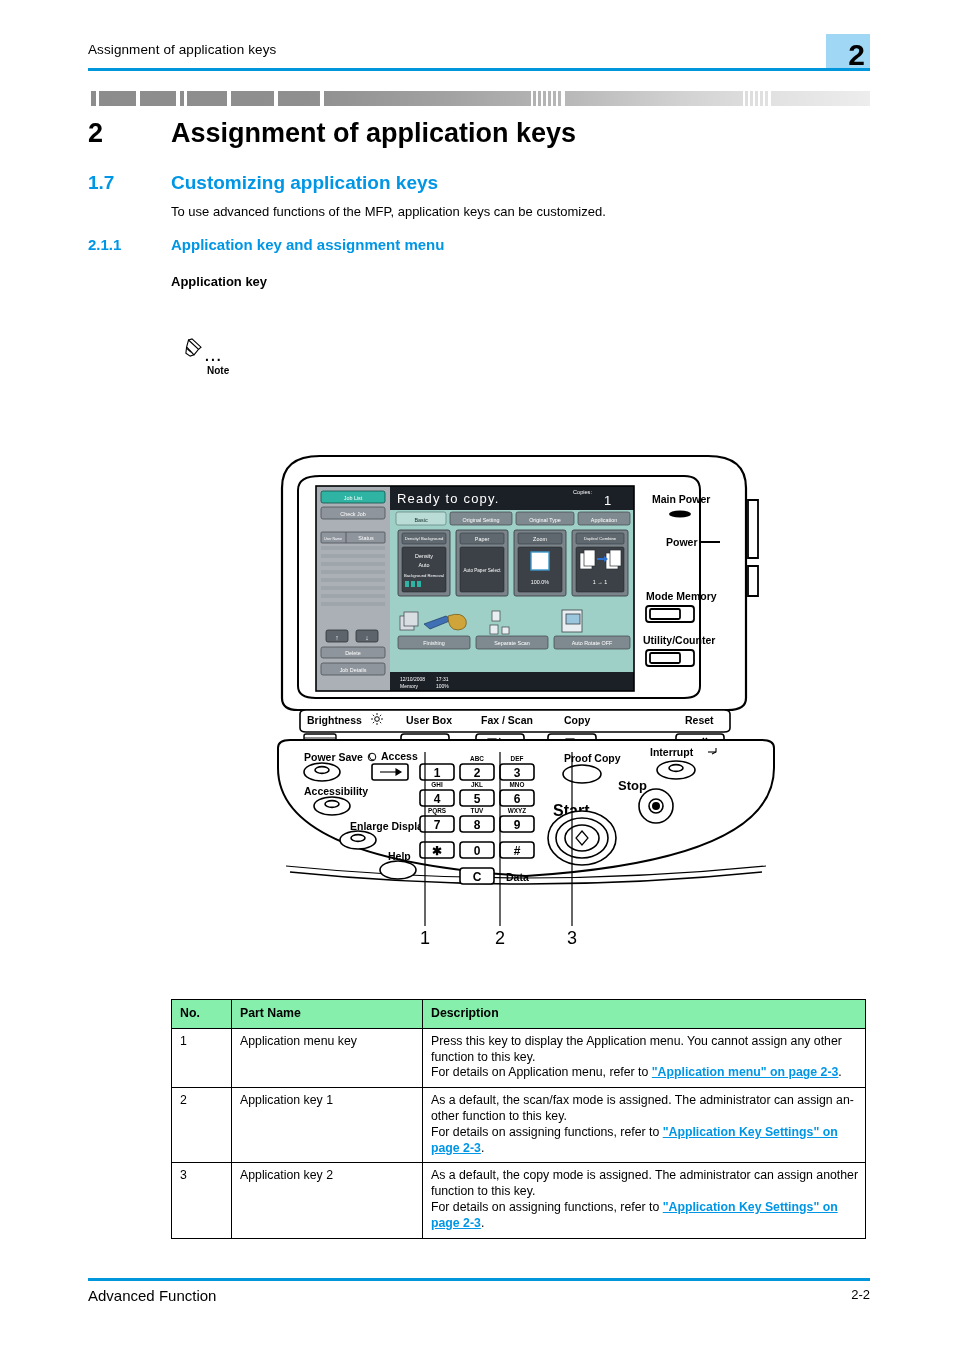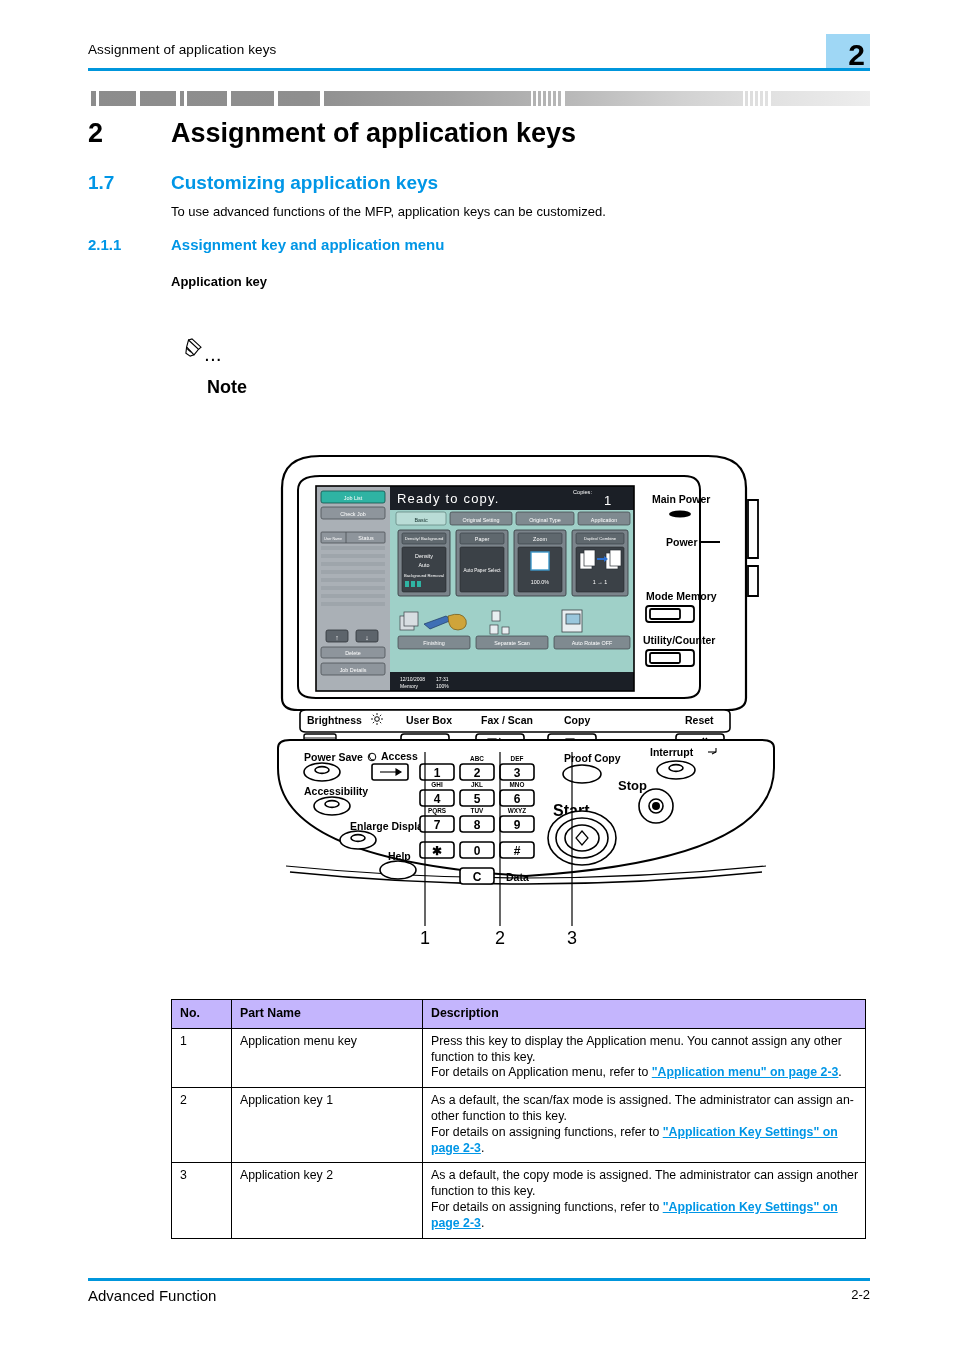--- a/index.html
+++ b/index.html
@@ -45,38 +45,38 @@
   .h3-num { position:absolute; left:0; top:0; font-size:15px; font-weight:bold; color:#0096e6; }
   .h3-txt { position:absolute; left:83px; top:0; font-size:15px; font-weight:bold; color:#0096e6; }
 
   .h4 { position:absolute; left:171px; font-size:13px; font-weight:bold; color:#000; }
 
   .para { position:absolute; left:171px; font-size:13px; color:#000; line-height:17px; }
 
   
   .note-icon { position:absolute; left:185px; top:338px; width:40px; height:22px; }
   .note-dots { position:absolute; left:205px; top:348px; font-size:14px; font-weight:bold; letter-spacing:2px; }
-  .note-label { position:absolute; left:207px; top:377px; font-size:18px; font-weight:bold; }
+  .note-label { position:absolute; left:207px; top:365px; font-size:10px; font-weight:bold; }
   .note-body { position:absolute; left:207px; top:383px; width:660px; font-size:13px; font-style:italic; line-height:17.5px; }
 
   
   .illus { position:absolute; left:276px; top:448px; width:500px; height:500px; }
   .illus svg { display:block; }
 
   
   .tbl { position:absolute; left:171px; top:999px; width:695px;
          border-collapse:collapse; font-size:12.3px; }
   .tbl th, .tbl td {
     border:1px solid #000;
     padding:5px 7px 6px 8px;
     vertical-align:top;
     line-height:15.8px;
     text-align:left;
   }
-  .tbl thead th { background:#c4b5fd; font-weight:bold; padding-top:6px; padding-bottom:6px; }
+  .tbl thead th { background:#86efac; font-weight:bold; padding-top:6px; padding-bottom:6px; }
   .c-no   { width:44px; }
   .c-name { width:175px; }
   .lnk { color:#0096e6; font-weight:bold; }
 
   
   .ftr-rule { position:absolute; left:88px; top:1278px; width:782px; height:2.5px; background:#0096dc; }
   .ftr-left  { position:absolute; left:88px; top:1287px; font-size:15px; }
   .ftr-right { position:absolute; right:84px; top:1287px; font-size:13px; }
 </style>
 </head>
@@ -122,21 +122,21 @@
   </div>
 
   <div class="h2" style="top:172px;">
     <div class="h2-num">1.7</div>
     <div class="h2-txt">Customizing application keys</div>
   </div>
   <div class="para" style="top:203px;width:690px;">To use advanced functions of the MFP, application keys can be customized.</div>
 
   <div class="h3" style="top:236px;">
     <div class="h3-num">2.1.1</div>
-    <div class="h3-txt">Assignment key and application menu</div>
+    <div class="h3-txt">Application key and assignment menu</div>
   </div>
   <div class="h4" style="top:274px;text-align:center;">Application key</div>
 
   <svg class="note-icon" viewBox="0 0 40 22">
     <g fill="none" stroke="#000" stroke-width="1.1">
       <path d="M3.5 2.0 L13.5 11.4 L9.0 16.8 L1.6 9.0 Z"></path>
       <path d="M1.6 9.0 L0.9 15.2 L5.2 18.1 L9.0 16.8"></path>
       <path d="M3.5 2.0 L7.0 0.9 L16.0 9.2 L13.5 11.4"></path>
       <path d="M2.4 11.0 L6.0 14.0"></path>
     </g>

